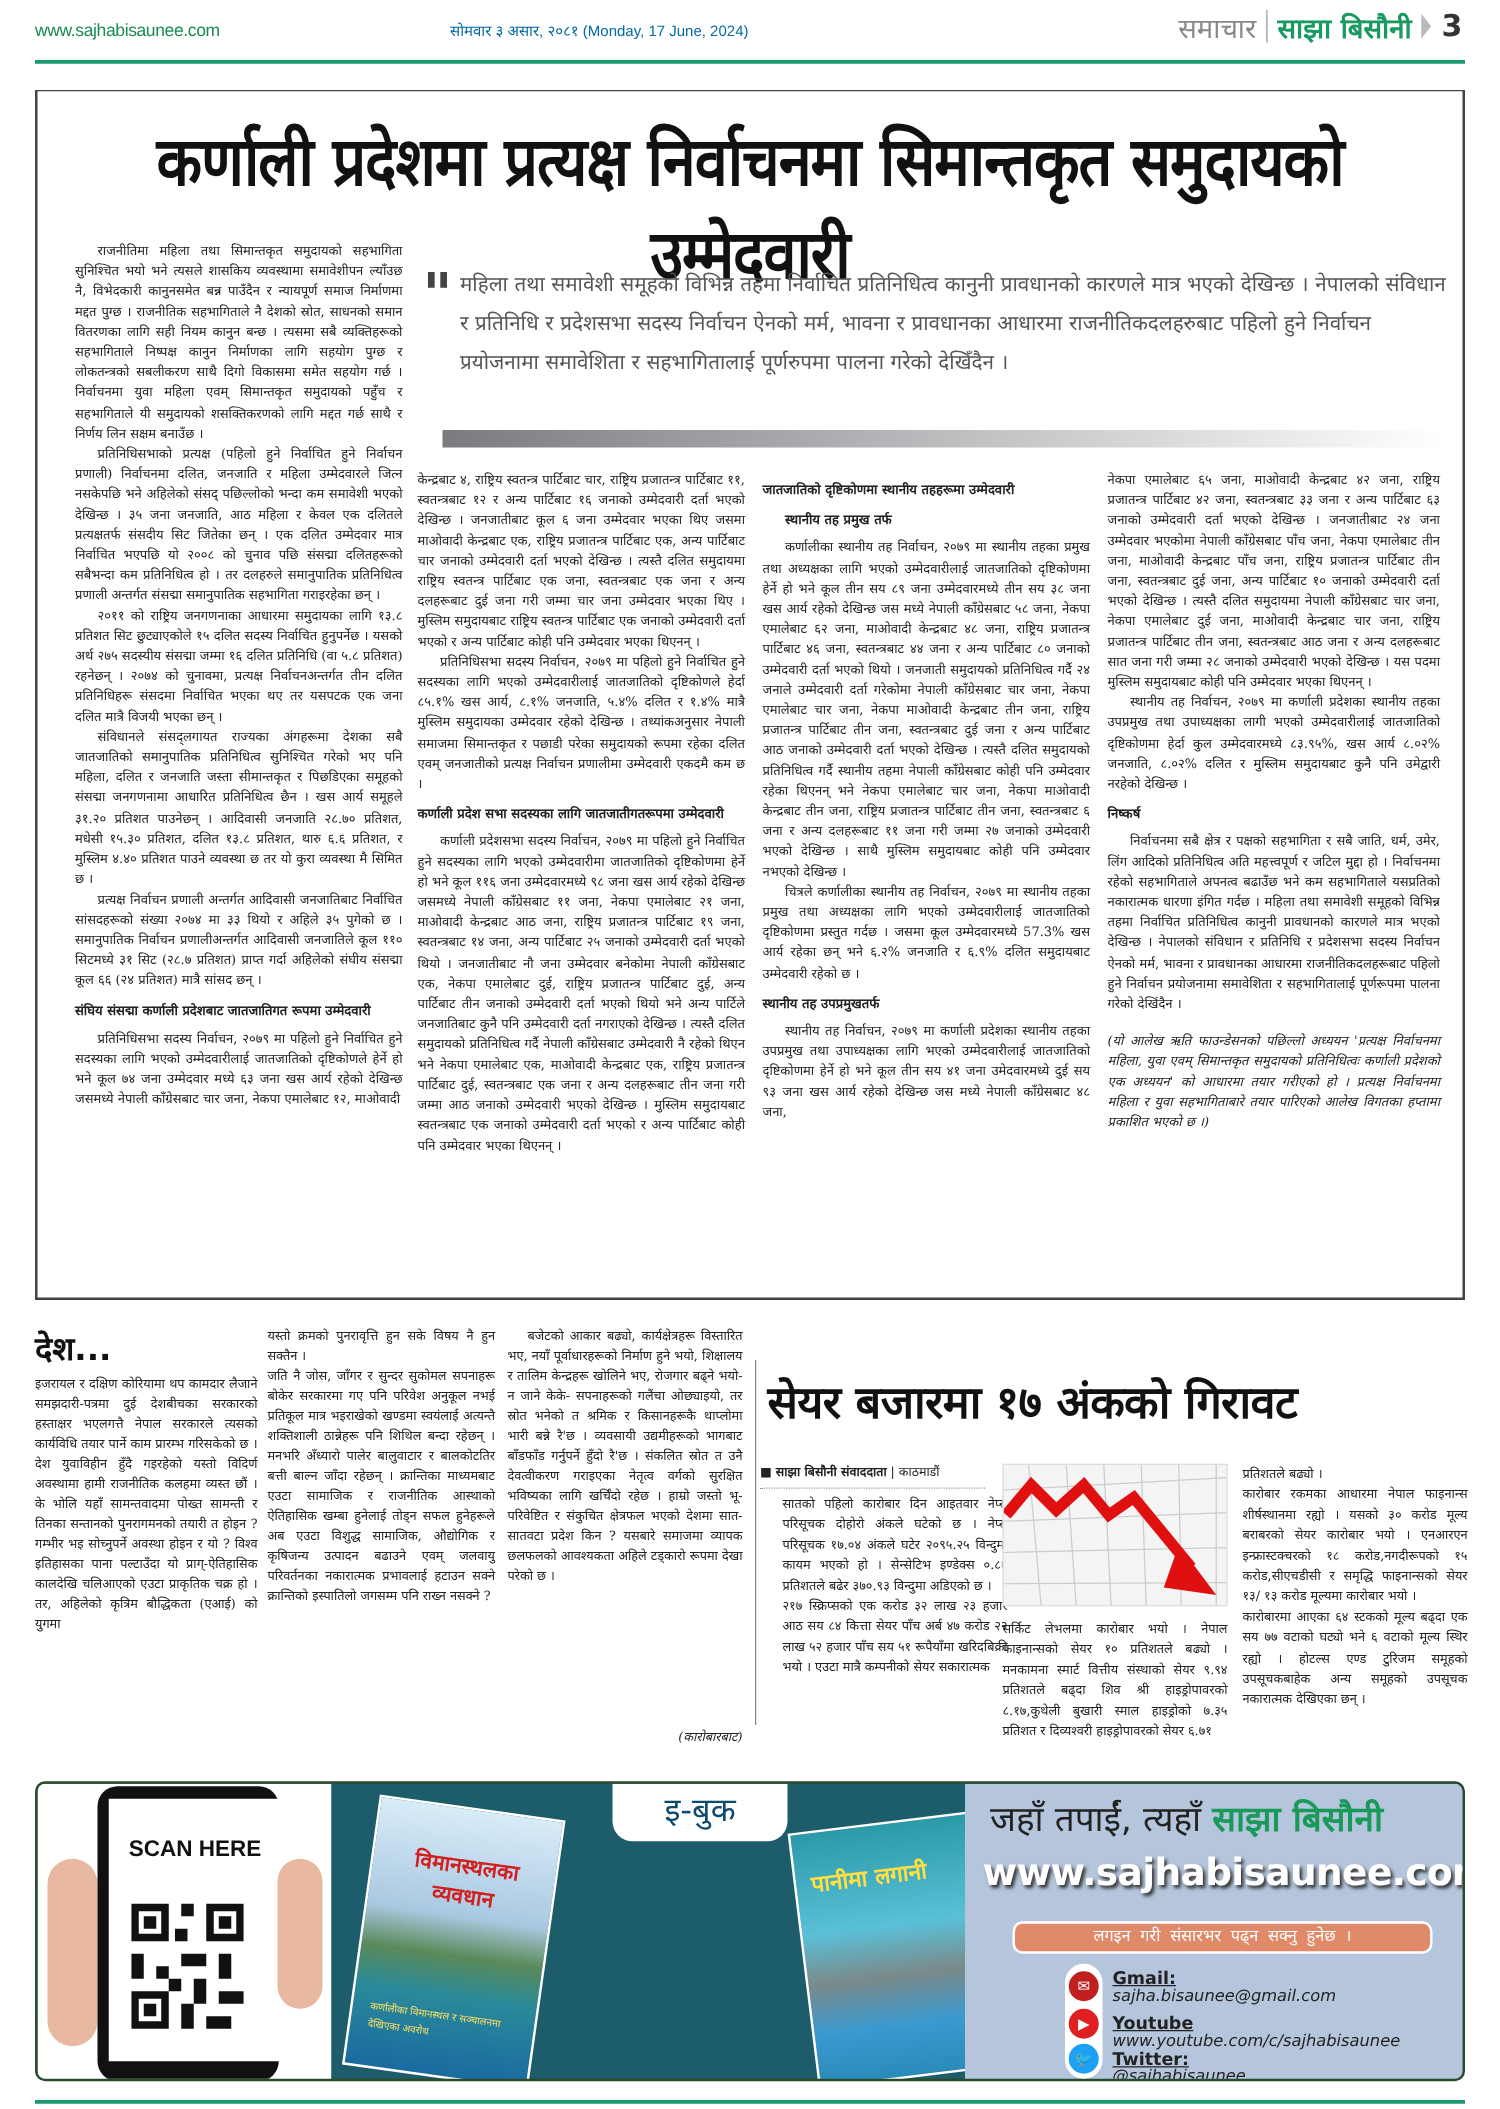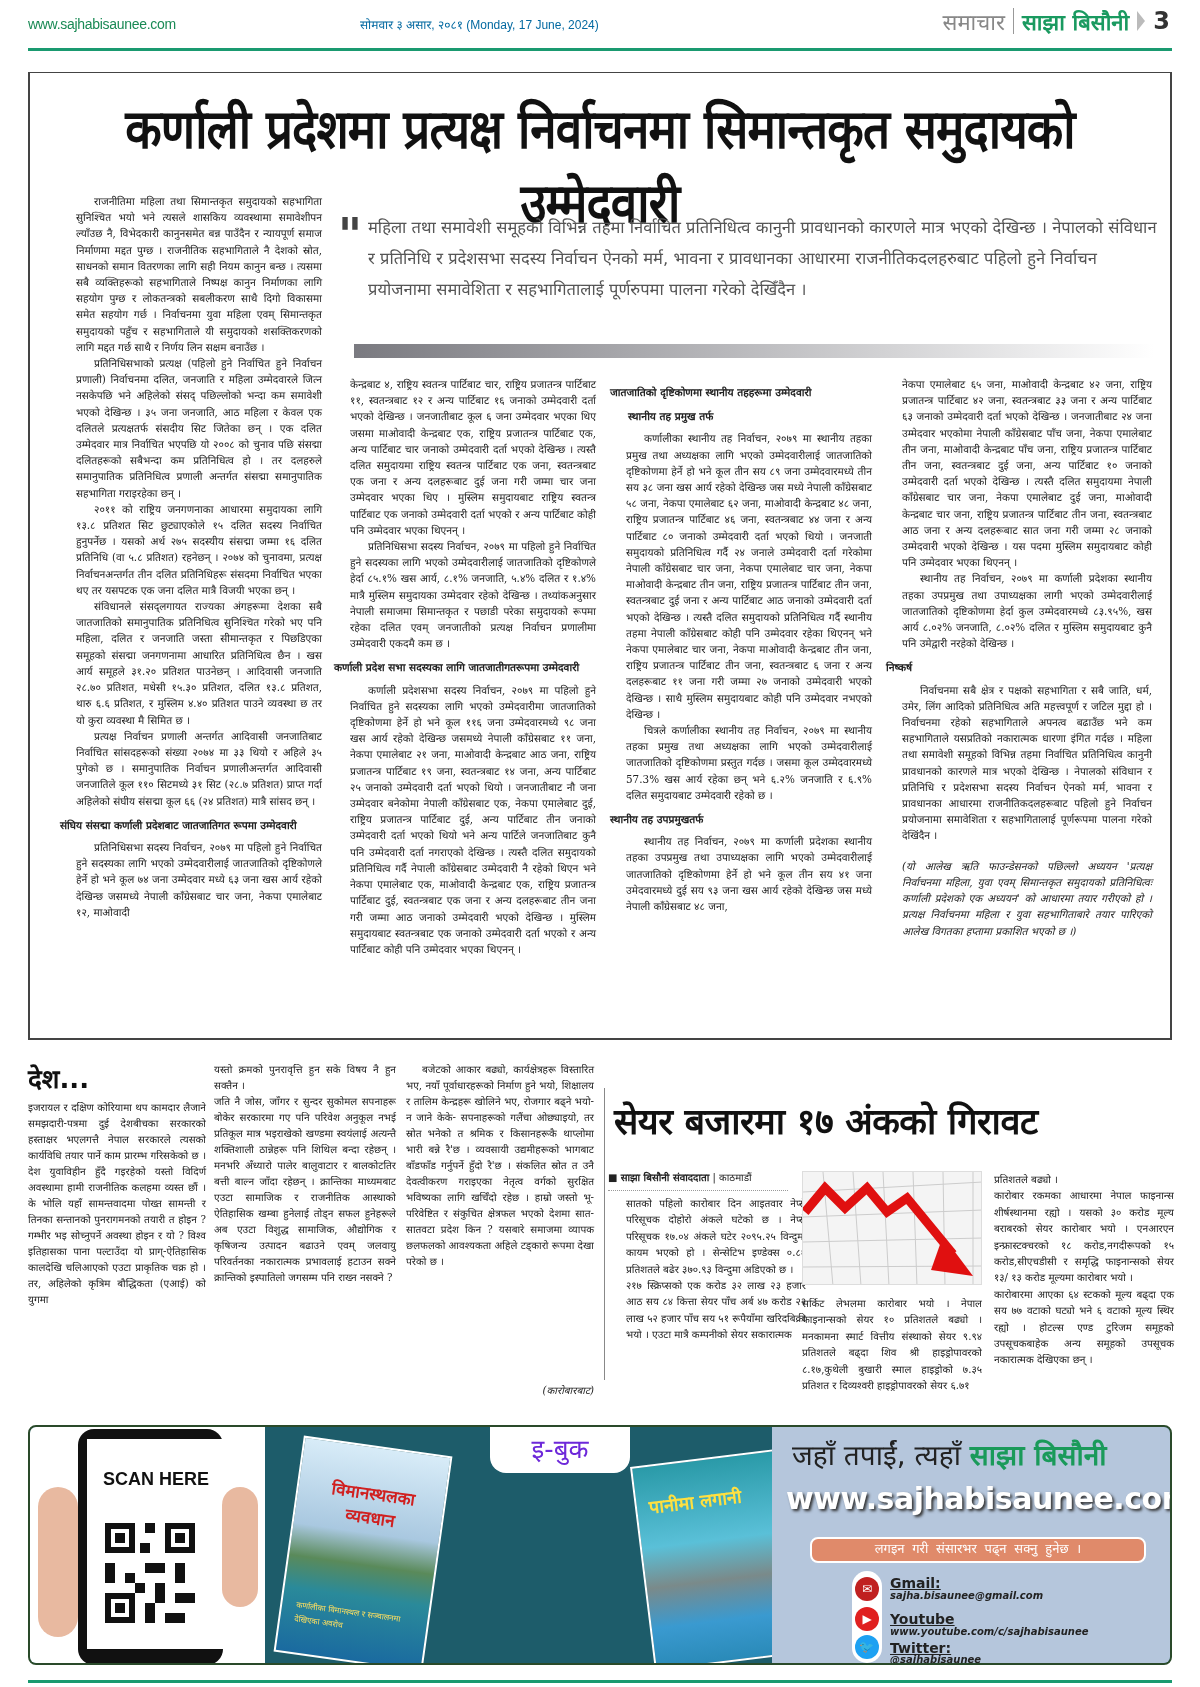--- a/index.html
+++ b/index.html
@@ -10,21 +10,21 @@
   .brand { position: absolute; right: 30px; top: 6px; display: flex; align-items: center; gap: 8px; }
   .brand .sec { font-family: "DejaVu Sans", sans-serif; font-size: 22px; color: #888; }
   .brand .sep { width: 1px; height: 26px; background: #999; }
   .brand .name { font-family: "DejaVu Sans", sans-serif; font-size: 22px; color: #1a9a60; font-weight: bold; }
   .brand .arrow { width: 0; height: 0; border-top: 10px solid transparent; border-bottom: 10px solid transparent; border-left: 8px solid #bbb; }
   .brand .pg { font-family: "DejaVu Sans", sans-serif; font-size: 24px; font-weight: bold; color: #333; }
   .green-rule { position: absolute; left: 28px; width: 1144px; height: 3px; background: #1a9a70; }
   .main-box { position: absolute; left: 28px; top: 72px; width: 1144px; height: 968px; border: 2px solid #444; border-top-width: 1px; }
   .headline { position: absolute; left: 30px; top: 90px; width: 1140px; text-align: center; font-family: "DejaVu Sans", sans-serif; font-size: 54px; font-weight: bold; color: #111; letter-spacing: -1px; transform: scaleX(0.88); transform-origin: center; }
   .col { position: absolute; font-size: 10.4px; line-height: 16.2px; text-align: justify; color: #222; }
-  .col p { text-indent: 18px; margin-left: 16px; }
+  .col p { text-indent: 18px; }
   .col h4 { font-family: "DejaVu Sans", sans-serif; font-size: 10.5px; font-weight: bold; margin: 8px 0 6px; text-indent: 0; }
   .col .ital { font-style: italic; }
   .pull { position: absolute; left: 368px; top: 212px; width: 790px; }
   .pull .q { position: absolute; left: -30px; top: -4px; font-family: "DejaVu Serif", serif; font-style: italic; font-size: 46px; font-weight: bold; color: #444; }
   .pull .qt { font-family: "DejaVu Sans", sans-serif; font-size: 16.5px; line-height: 31px; color: #555; }
   .pull .bar { position: absolute; left: -14px; top: 132px; width: 800px; height: 14px; background: linear-gradient(90deg, #7a7a80, #ffffff); }
   .desh { position: absolute; left: 28px; top: 1060px; font-family: "DejaVu Sans", sans-serif; font-weight: bold; font-size: 26px; color: #111; }
   .vline { position: absolute; left: 604px; top: 1088px; width: 1px; height: 292px; background: #888; }
   .share-head { position: absolute; left: 614px; top: 1096px; font-family: "DejaVu Sans", sans-serif; font-size: 36px; color: #111; letter-spacing: -0.5px; }
   .byline { position: absolute; left: 608px; top: 1170px; width: 180px; font-family: "DejaVu Sans", sans-serif; font-size: 10px; border-bottom: 1px dotted #999; padding-bottom: 6px; }
@@ -34,36 +34,36 @@
   .ad .phone-area { position: absolute; left: 0; top: 0; width: 235px; height: 240px; background: #fff; }
   .phone { position: absolute; left: 48px; top: 2px; width: 145px; height: 236px; background: #111; border-radius: 16px; }
   .phone .screen { position: absolute; left: 9px; top: 10px; width: 138px; height: 210px; background: #fff; }
   .scan { position: absolute; left: 16px; top: 30px; font-family: "Liberation Sans", sans-serif; font-weight: bold; font-size: 18px; color: #111; }
   .qr { position: absolute; left: 18px; top: 82px; width: 90px; height: 104px; }
   .hand { position: absolute; left: 8px; top: 60px; width: 40px; height: 150px; background: #e8b9a0; border-radius: 20px; }
   .hand2 { position: absolute; left: 192px; top: 60px; width: 36px; height: 120px; background: #e8b9a0; border-radius: 18px; }
   .book1 { position: absolute; left: 258px; top: 18px; width: 150px; height: 218px; background: linear-gradient(180deg,#d8ecf8 0%,#a9c8e0 40%,#5a8a5a 55%,#2a8a9a 70%,#1a6aa0 100%); transform: rotate(8deg); border: 2px solid #fff; }
   .book1 .t { position: absolute; left: 10px; top: 34px; font-family: "DejaVu Sans", sans-serif; color: #d02020; font-weight: bold; font-size: 17px; line-height: 24px; text-align: center; width: 130px; }
   .book1 .s { position: absolute; left: 14px; top: 160px; font-family: "DejaVu Sans", sans-serif; color: #ffe060; font-size: 8px; line-height: 14px; }
-  .ebook-label { position: absolute; left: 460px; top: 0; width: 140px; height: 46px; background: #fff; border-radius: 0 0 16px 16px; font-family: "DejaVu Sans", sans-serif; font-size: 26px; text-align: center; line-height: 44px; color: #6d28d9; }
+  .ebook-label { position: absolute; left: 460px; top: 0; width: 140px; height: 46px; background: #fff; border-radius: 0 0 16px 16px; font-family: "DejaVu Sans", sans-serif; font-size: 26px; text-align: center; line-height: 44px; color: #0c4a6e; }
   .book2 { position: absolute; left: 470px; top: 52px; width: 124px; height: 182px; background: linear-gradient(180deg,#b03030 0%,#8a3a4a 50%,#c05040 100%); border: 1px solid #fff; }
   .book2 .t1 { position: absolute; top: 16px; width: 100%; text-align: center; font-family: "DejaVu Sans", sans-serif; font-weight: bold; font-size: 15px; color: #fff; }
   .book2 .t2 { position: absolute; top: 38px; width: 100%; text-align: center; font-family: "DejaVu Sans", sans-serif; font-weight: bold; font-size: 15px; color: #ffe040; }
   .book2 .bld { position: absolute; left: 18px; top: 88px; width: 88px; height: 54px; background: #dfe6ee; border: 2px solid #8aa; }
   .book3 { position: absolute; left: 612px; top: 30px; width: 150px; height: 206px; background: linear-gradient(180deg,#2a9aa8 0%,#5ac0d8 40%,#7a8a8a 60%,#3a9ad0 80%,#2a8ab8 100%); transform: rotate(-7deg); border: 2px solid #fff; }
   .book3 .t { position: absolute; left: 12px; top: 28px; font-family: "DejaVu Sans", sans-serif; color: #ffe040; font-weight: bold; font-size: 18px; }
   .ad-right { position: absolute; left: 742px; top: 0; width: 400px; height: 240px; background: #b5c6dc; }
   .tag1 { position: absolute; left: 20px; top: 8px; font-family: "DejaVu Sans", sans-serif; font-size: 28px; color: #222; white-space: nowrap; }
   .tag1 span { color: #1a9a5a; font-weight: bold; }
   .bigurl { position: absolute; left: 14px; top: 54px; font-family: "DejaVu Sans", sans-serif; font-weight: bold; font-size: 30px; color: #fff; text-shadow: 2px 2px 3px #333; letter-spacing: -0.5px; white-space: nowrap; }
   .login { position: absolute; left: 38px; top: 110px; width: 336px; height: 26px; background: #e08a6a; border-radius: 8px; border: 2px solid #fff; font-family: Liberation Mono, monospace; font-size: 13px; color: #fff; text-align: center; line-height: 22px; }
   .socials { position: absolute; left: 80px; top: 144px; width: 30px; height: 92px; background: #fff; border-radius: 15px; }
   .soc-ico { position: absolute; left: 3px; width: 24px; height: 24px; border-radius: 50%; color: #fff; font-size: 12px; text-align: center; line-height: 24px; font-family: "DejaVu Sans", sans-serif; }
   .soc-lbl { position: absolute; left: 118px; font-family: "DejaVu Sans", sans-serif; font-size: 14px; font-weight: bold; text-decoration: underline; color: #222; }
-  .soc-val { position: absolute; left: 118px; font-family: "DejaVu Sans", sans-serif; font-size: 10px; font-style: italic; color: #222; font-weight: bold; }
+  .soc-val { position: absolute; left: 118px; font-family: "DejaVu Sans", sans-serif; font-size: 13px; font-style: italic; color: #222; }
 </style>
 </head>
 <body>
 
 <div class="topbar">
   <span class="site">www.sajhabisaunee.com</span>
   <span class="date">सोमवार ३ असार, २०८१ (Monday, 17 June, 2024)</span>
   <div class="brand">
     <span class="sec">समाचार</span>
     <span class="sep"></span>

